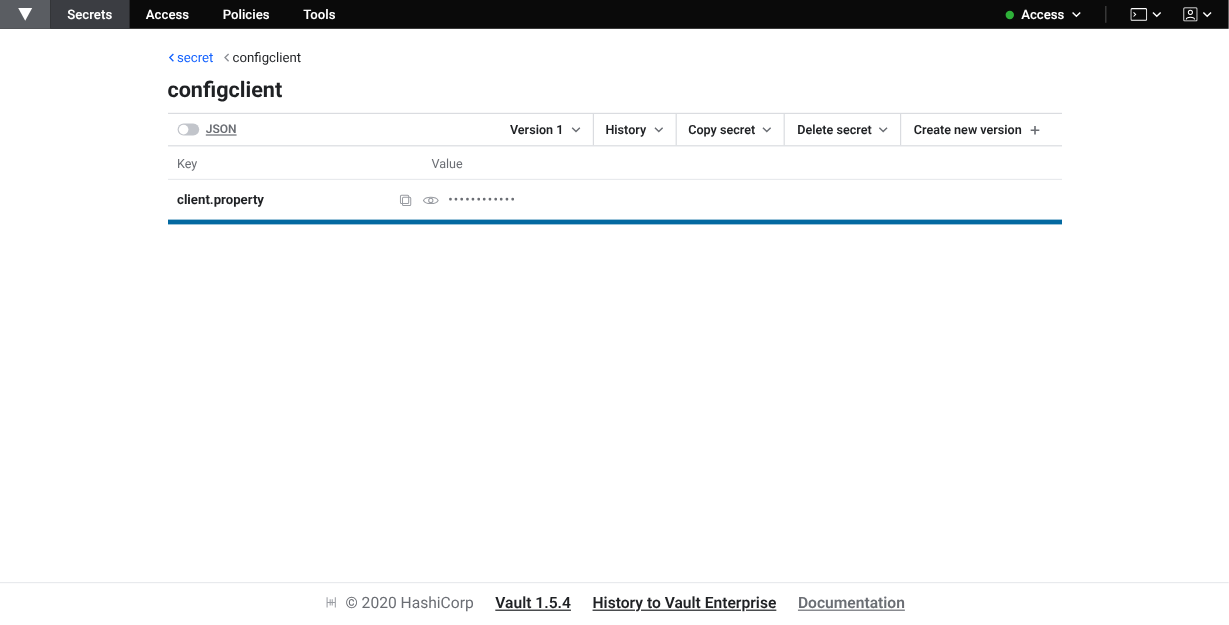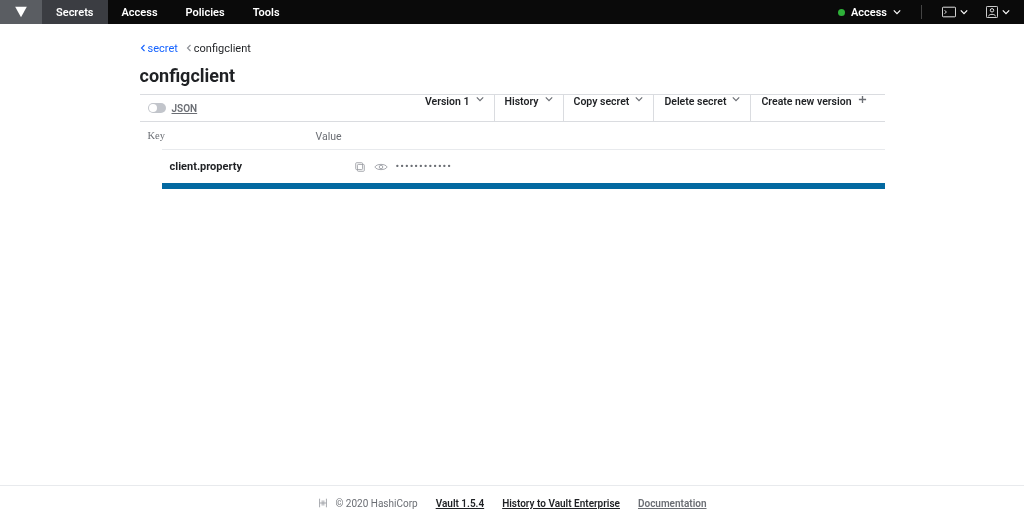--- a/index.html
+++ b/index.html
@@ -85,47 +85,47 @@
   .switch {
     width: 18px; height: 10px; border-radius: 10px; background: #c2c5cb; position: relative;
   }
   .switch::after {
     content:""; position:absolute; left:1px; top:1px; width:8px; height:8px; border-radius:50%; background:#fff;
   }
   .json-label { font-size: 10px; color: #6b6e74; font-weight:600;text-decoration:underline;}
   .toolbar-spacer { flex:1; }
   .toolbar-right { display:flex; align-items:stretch; height:100%; }
   .tb-btn {
-    display:flex; align-items:flex-start; gap:6px; padding: 0 10px; font-size:10.5px; font-weight:600;
+    display:flex; align-items:center; gap:6px; padding: 0 10px; font-size:10.5px; font-weight:600;
     border-left: 1px solid #dadce0; cursor:pointer; color:#1f2124;
   }
   .tb-btn:first-child { border-left: none; }
   .tb-ico { display:inline-flex; }
 
   .table-header {
     display:flex; padding: 8px 8px 6px 8px; font-size:10.5px; color:#6b6e74;
   }
-  .col-key { width: 168px; font-family: Liberation Serif, serif; }
+  .col-key { width: 212px; }
   .col-value { flex:1; }
 
   .row {
     display:flex; align-items:flex-start; padding: 10px 8px;
-    border-top:1px solid #e8eaed; border-bottom:6px solid #0369a1;margin-left:22px;
+    border-top:1px solid #e8eaed; border-bottom:4px solid #0369a1;
   }
   .row .key-cell { width:184px; font-size:11px; font-weight:700; }
   .row .val-cell { flex:1; display:flex; align-items:center; gap:8px; }
   .mini-ico { color:#9a9da3; cursor:pointer; display:inline-flex;}
   .masked { font-size:11px; color:#6b6e74; letter-spacing:1px;}
 
   
   .footer {
     border-top: 1px solid #e8eaed;
     height: 36px;
     display:flex; align-items:center; justify-content:center; gap:18px;
-    font-size:10px; color:#6b6e74;
+    font-size:13px; color:#6b6e74;
   }
   .footer .with-logo { display:flex; align-items:center; gap:6px;}
   .footer a { color:#1f2124; text-decoration:underline; cursor:pointer; font-weight:600;}
   .footer .plain { color:#6b6e74; font-weight:400;}
   .footer .doclink { color:#6b6e74; }
 </style>
 </head>
 <body>
 
 <div class="navbar">

